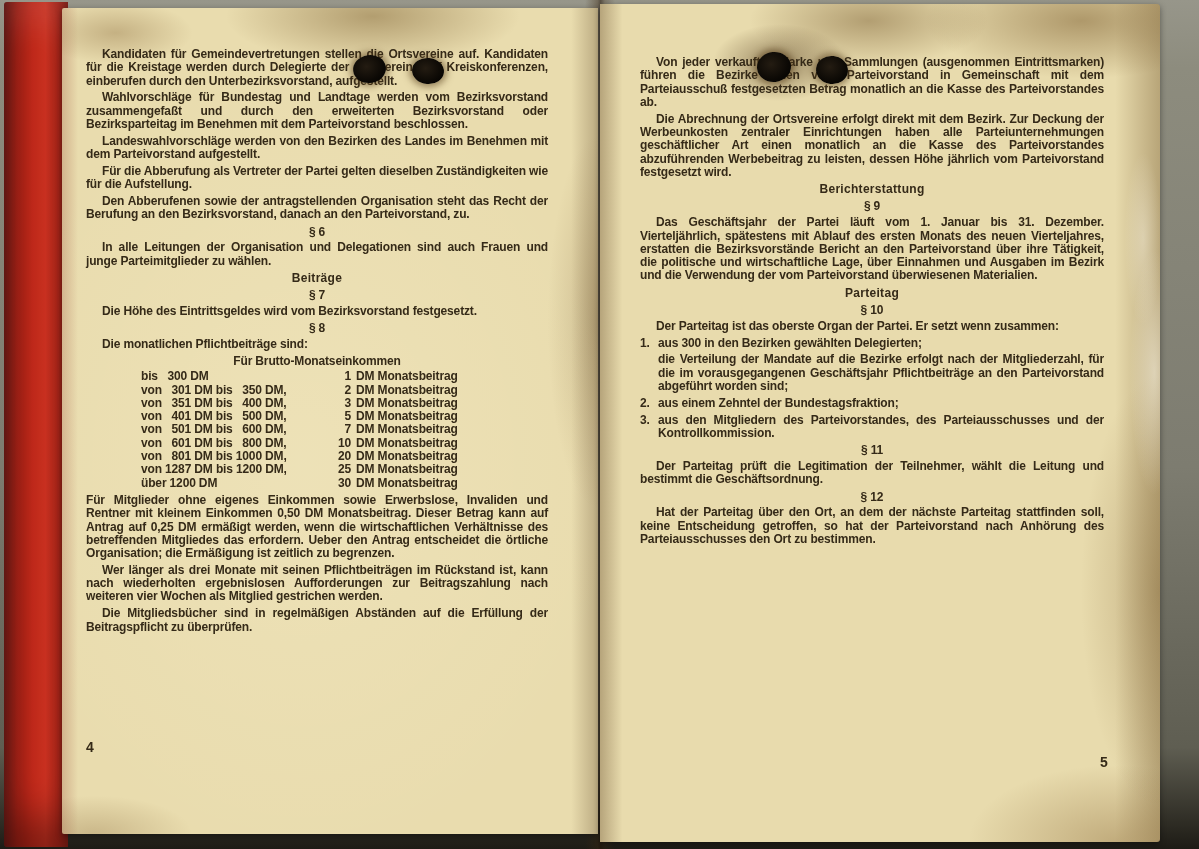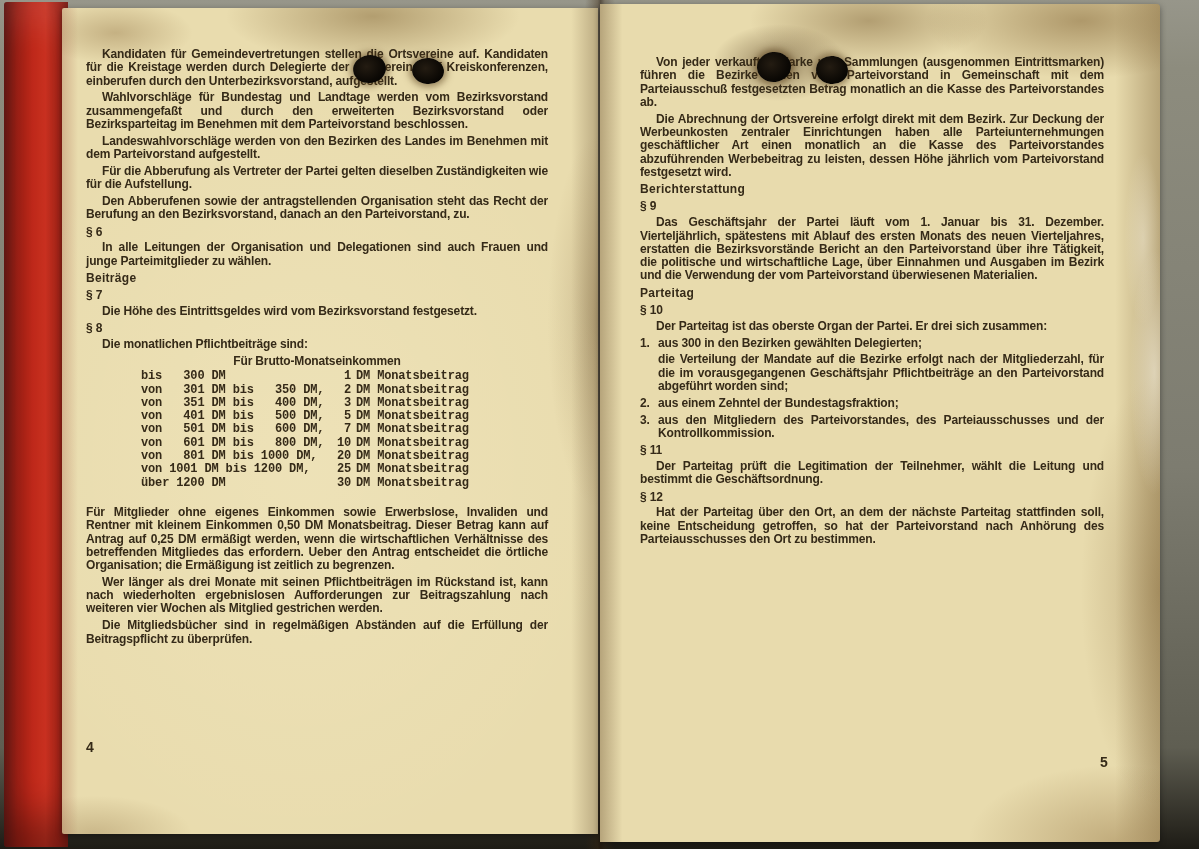--- a/index.html
+++ b/index.html
@@ -55,25 +55,25 @@
   .hole-r1{left:757px;top:52px;width:34px;height:30px;transform:rotate(-6deg);}
   .hole-r2{left:816px;top:56px;width:32px;height:28px;transform:rotate(7deg);}
   .textcol{
     position:absolute;font-size:12px;font-weight:700;line-height:13.3px;
     letter-spacing:-0.15px;text-align:justify;hyphens:auto;-webkit-hyphens:auto;
   }
   .text-left{left:24px;top:40px;width:462px;}
   .text-right{left:40px;top:52px;width:464px;}
   .textcol p{margin:0 0 3.5px 0;text-indent:16px;}
   .textcol p.noindent{text-indent:0;}
-  .sec{font-weight:700;margin:4px 0 2.5px 0;}
+  .sec{text-align:center;font-weight:700;margin:4px 0 2.5px 0;}
   .sec-title{letter-spacing:.3px;}
-  .fee-table{width:352px;margin:1px auto 16px auto;}
+  .fee-table{width:352px;margin:1px auto 4px auto;}
   .fee-header{text-align:center;margin-bottom:2px;}
-  .fee-row{display:flex;font-family:Liberation Mono, monospace;}
+  .fee-row{display:flex;}
   .fee-range{width:188px;flex:none;white-space:pre;}
   .fee-amt{width:22px;flex:none;text-align:right;padding-right:5px;}
   .fee-unit{flex:1;}
   .li{display:flex;margin:0 0 3.5px 0;}
   .li-num{width:18px;flex:none;}
   .li-text{flex:1;text-align:justify;}
   .pn{position:absolute;font-size:14px;font-weight:700;}
   .pn-left{left:24px;top:731px;}
   .pn-right{left:500px;top:750px;}
 </style>
@@ -134,21 +134,21 @@
           <span class="fee-range">von   601 DM bis   800 DM,</span>
           <span class="fee-amt">10</span>
           <span class="fee-unit">DM Monatsbeitrag</span>
         </div>
         <div class="fee-row">
           <span class="fee-range">von   801 DM bis 1000 DM,</span>
           <span class="fee-amt">20</span>
           <span class="fee-unit">DM Monatsbeitrag</span>
         </div>
         <div class="fee-row">
-          <span class="fee-range">von 1001 DM bis 1200 DM,</span>
+          <span class="fee-range">von 1287 DM bis 1200 DM,</span>
           <span class="fee-amt">25</span>
           <span class="fee-unit">DM Monatsbeitrag</span>
         </div>
         <div class="fee-row">
           <span class="fee-range">über 1200 DM</span>
           <span class="fee-amt">30</span>
           <span class="fee-unit">DM Monatsbeitrag</span>
         </div>
       </div>
 
@@ -163,21 +163,21 @@
     <div class="textcol text-right">
       <p>Von jeder verkauften Marke und Sammlungen (ausgenommen Eintrittsmarken) führen die Bezirke einen vom Parteivorstand in Gemeinschaft mit dem Parteiausschuß festgesetzten Betrag monatlich an die Kasse des Parteivorstandes ab.</p>
       <p>Die Abrechnung der Ortsvereine erfolgt direkt mit dem Bezirk. Zur Deckung der Werbeunkosten zentraler Einrichtungen haben alle Parteiunternehmungen geschäftlicher Art einen monatlich an die Kasse des Parteivorstandes abzuführenden Werbebeitrag zu leisten, dessen Höhe jährlich vom Parteivorstand festgesetzt wird.</p>
 
       <div class="sec sec-title">Berichterstattung</div>
       <div class="sec">§ 9</div>
       <p>Das Geschäftsjahr der Partei läuft vom 1. Januar bis 31. Dezember. Vierteljährlich, spätestens mit Ablauf des ersten Monats des neuen Vierteljahres, erstatten die Bezirksvorstände Bericht an den Parteivorstand über ihre Tätigkeit, die politische und wirtschaftliche Lage, über Einnahmen und Ausgaben im Bezirk und die Verwendung der vom Parteivorstand überwiesenen Materialien.</p>
 
       <div class="sec sec-title">Parteitag</div>
       <div class="sec">§ 10</div>
-      <p>Der Parteitag ist das oberste Organ der Partei. Er drei sich zusammen:</p>
+      <p>Der Parteitag ist das oberste Organ der Partei. Er setzt wenn zusammen:</p>
 
       <div class="li">
         <span class="li-num">1.</span>
         <span class="li-text">aus 300 in den Bezirken gewählten Delegierten;</span>
       </div>
       <div class="li">
         <span class="li-num"></span>
         <span class="li-text">die Verteilung der Mandate auf die Bezirke erfolgt nach der Mitgliederzahl, für die im vorausgegangenen Geschäftsjahr Pflichtbeiträge an den Parteivorstand abgeführt worden sind;</span>
       </div>
       <div class="li">

